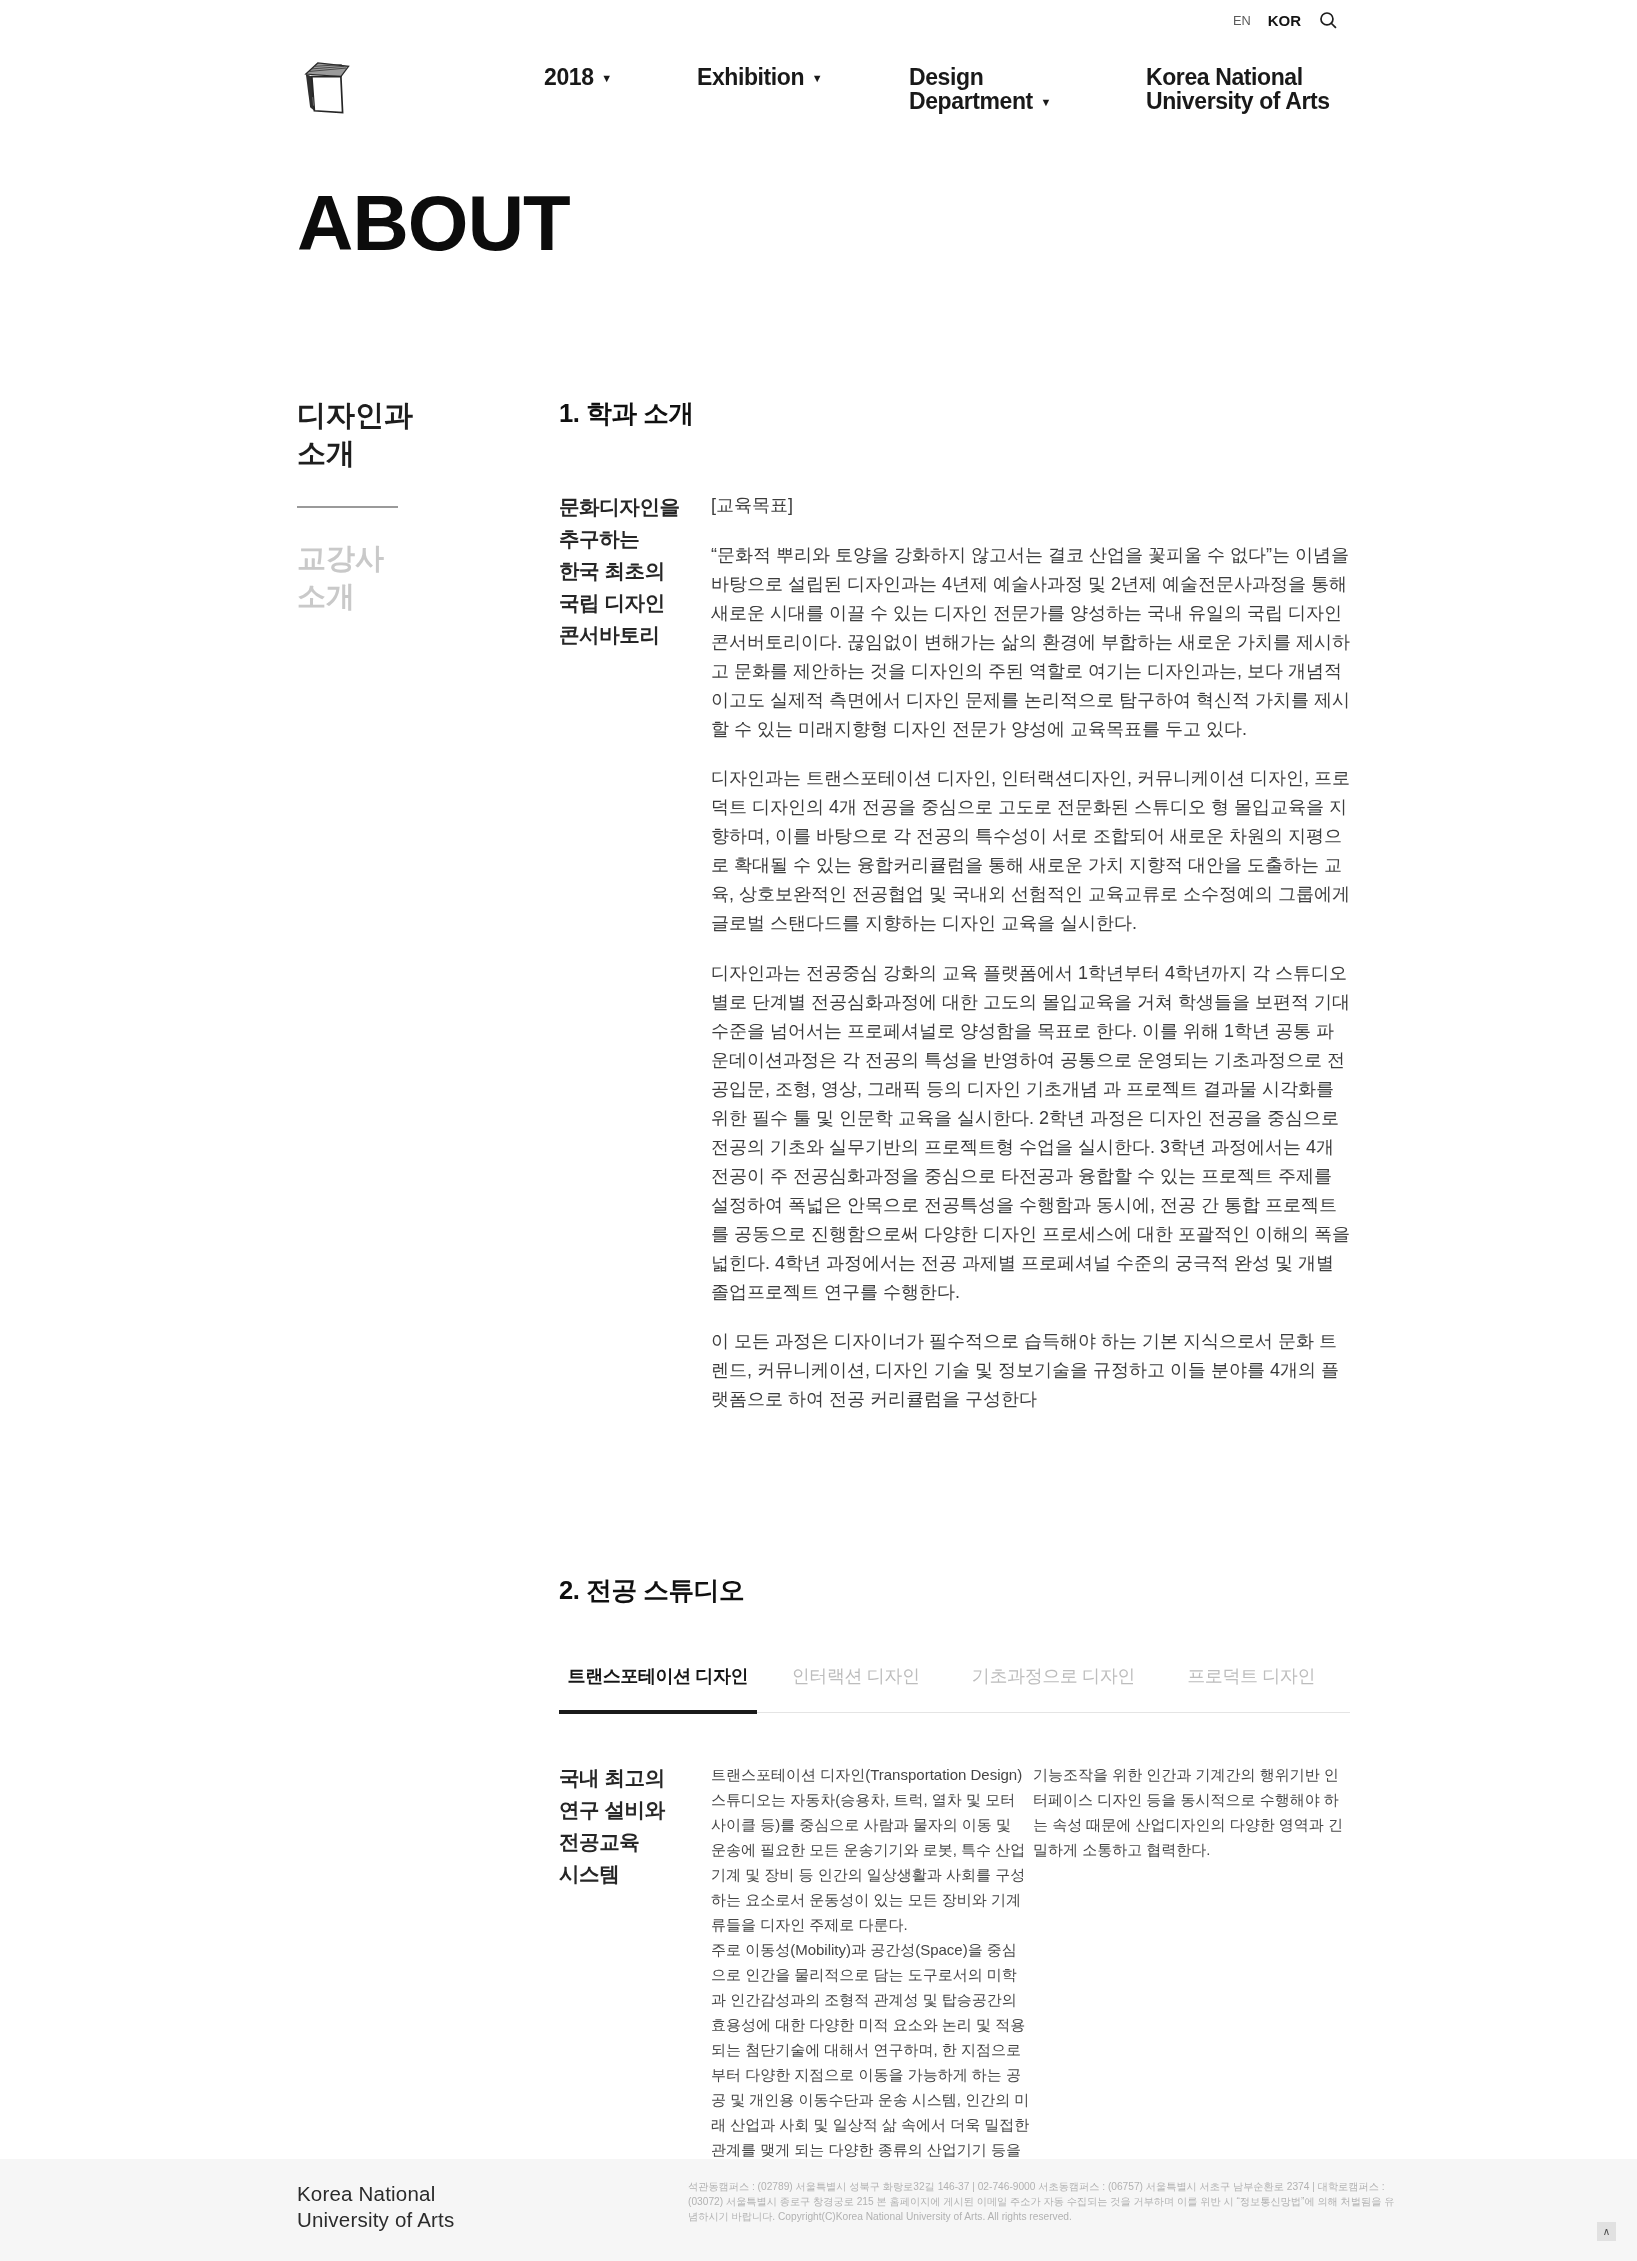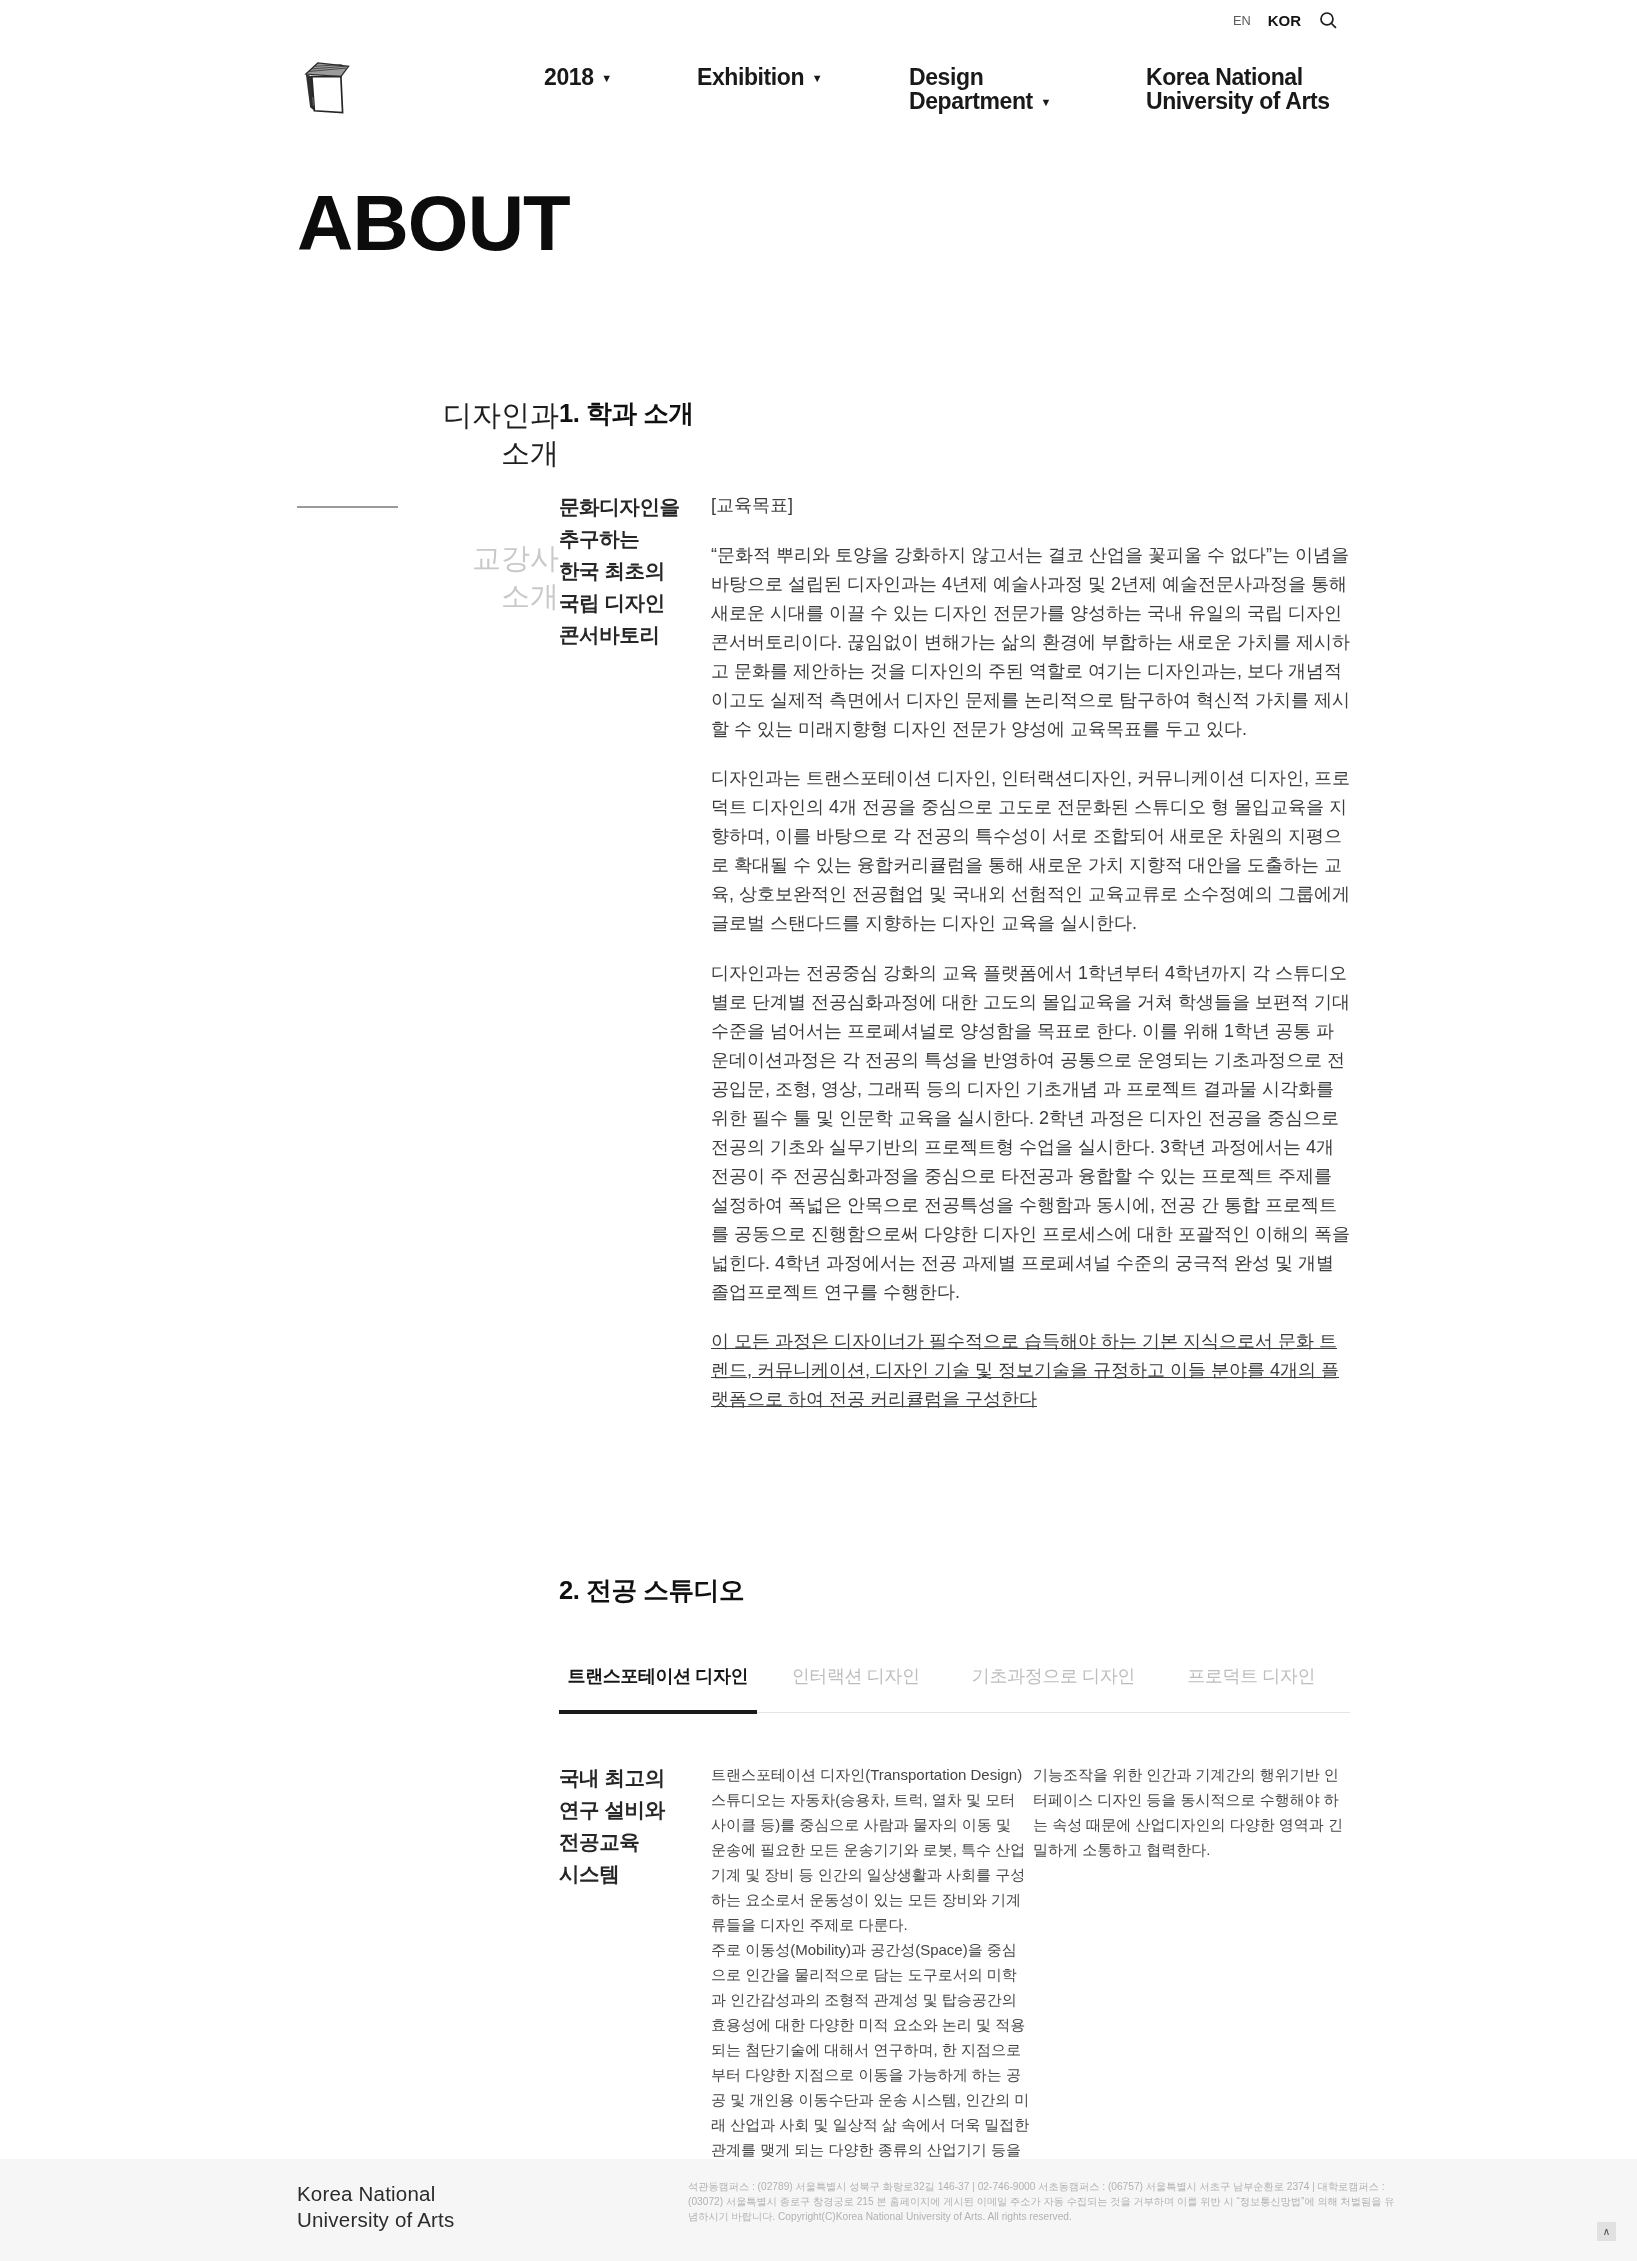--- a/index.html
+++ b/index.html
@@ -27,33 +27,33 @@
   
   main { position:absolute; top:186px; left:297px; width:1053px; }
   .page-title { font-size:78px; font-weight:800; line-height:75px; letter-spacing:-0.9px; color:#0c0c0c; }
 
   .section { display:flex; }
   .section-1 { margin-top:135px; }
   .section-2 { margin-top:159px; }
   .side-col { width:262px; flex:none; }
   .sec-body { width:791px; flex:none; }
 
-  .side-item { font-size:29px; font-weight:normal; line-height:38px; white-space:pre-line; cursor:pointer;text-align:right; }
+  .side-item { font-size:29px; font-weight:bold; line-height:38px; white-space:pre-line; cursor:pointer; }
   .side-item.active { color:#1e1e1e; }
   .side-item.inactive { color:#c9c9c9; }
   .side-divider { width:101px; height:1.7px; background:#9a9a9a; margin:34px 0 31px; }
 
   .sec-heading { font-size:25.6px; font-weight:bold; color:#101010; letter-spacing:-0.4px; }
   .sec1-row { display:flex; margin-top:60px; }
   .label-col { width:152px; flex:none; font-size:20.5px; font-weight:bold; line-height:32px;
                color:#262626; white-space:pre-line; letter-spacing:-0.4px; }
   .text-col { width:639px; flex:none; font-size:18px; line-height:29px; color:#3c3c3c; }
   .edu-goal { margin-bottom:0; }
   .text-col p { margin-bottom:20.5px; }
-  .text-col p:last-child { margin-bottom:0;text-decoration:underline; }
+  .text-col p:last-child { margin-bottom:0; }
 
   .tabs { display:flex; border-bottom:0.9px solid #e4e4e4; margin-top:56px; }
   .tab { flex:1; text-align:center; font-size:18px; color:#bdbdbd; padding-bottom:24px;
          position:relative; cursor:pointer; letter-spacing:-0.4px; }
   .tab.active { color:#161616; font-weight:bold; }
   .tab.active::after { content:""; position:absolute; left:0; right:0; bottom:-1.7px; height:3.4px; background:#1a1a1a; }
 
   .sec2-row { display:flex; margin-top:49px; }
   .studio-col-1 { width:322px; flex:none; padding-right:3.4px; }
   .studio-col-2 { width:317px; flex:none; }

